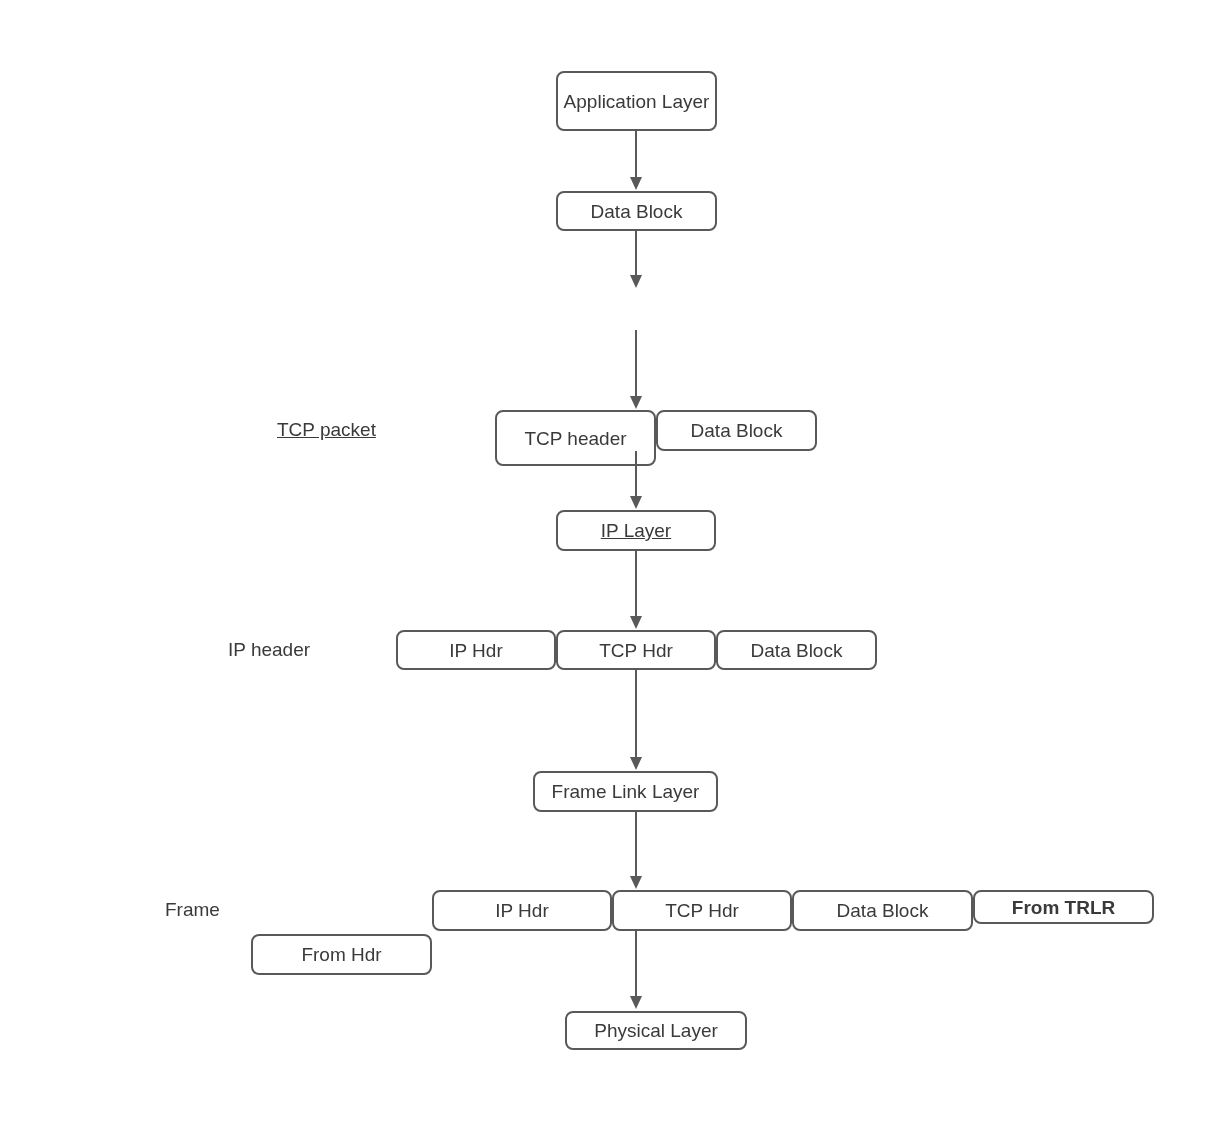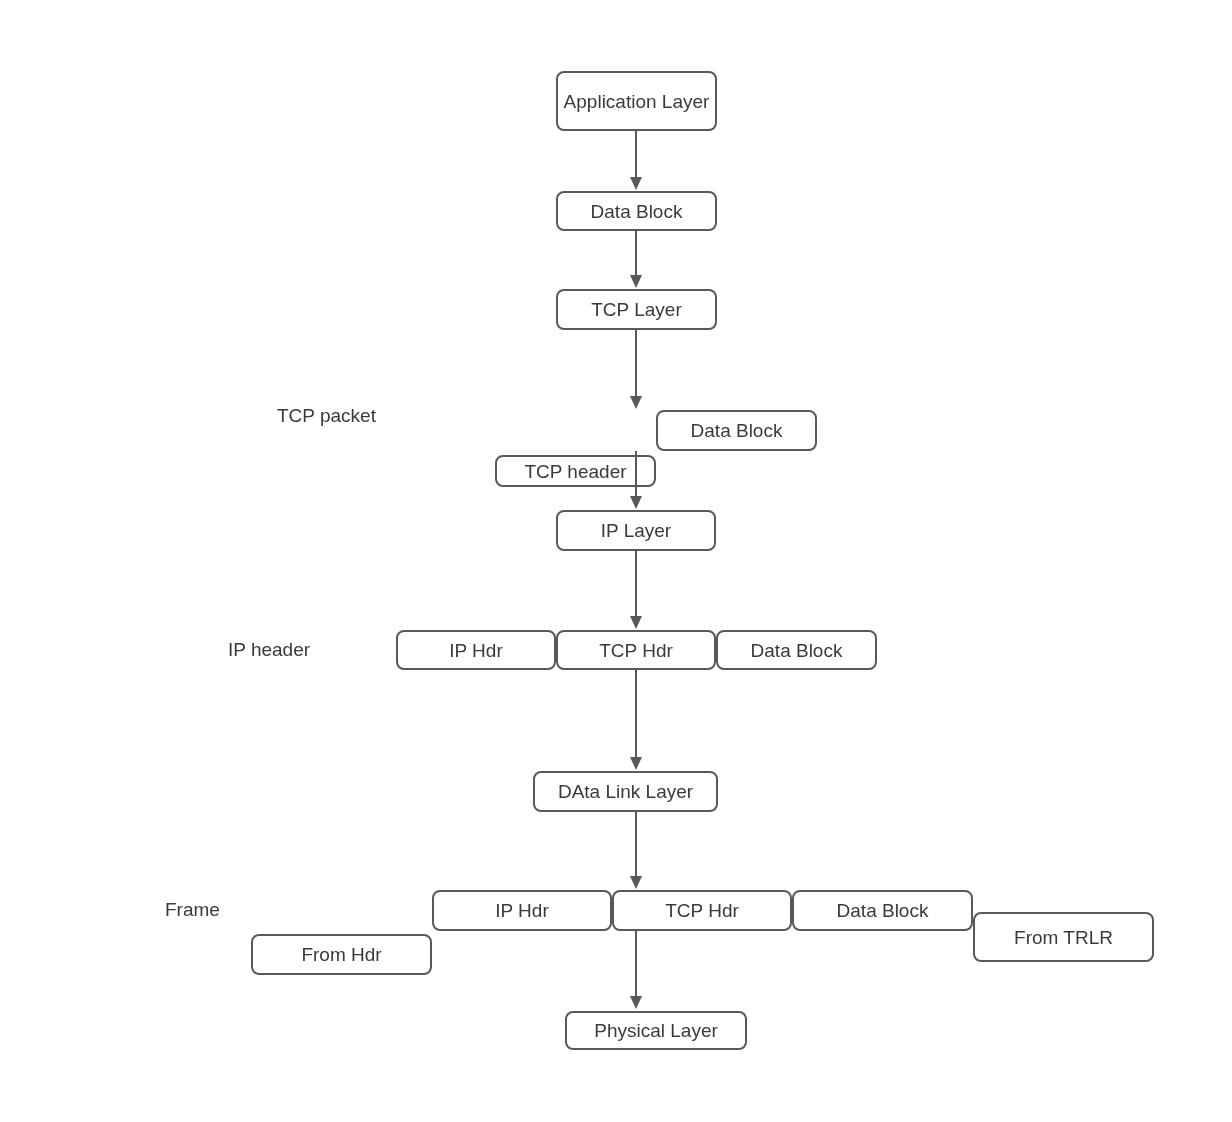--- a/index.html
+++ b/index.html
@@ -63,68 +63,65 @@
 <div class="canvas">
 
   <div class="node" style="left:556px; top:71px; width:161px; height:60px;text-align:right;">
     <span>Application Layer</span>
   </div>
 
   <div class="node" style="left:556px; top:191px; width:161px; height:40px;">
     <span>Data Block</span>
   </div>
 
-  <div class="node" style="left:556px; top:289px; width:161px; height:41px;">
-    <span>TCP Layer</span>
-  </div>
 
-  <div class="row-label" style="left:277px; top:405px;">TCP packet</div>
+  <div class="row-label" style="left:277px; top:419px;text-decoration:underline;">TCP packet</div>
 
-  <div class="node" style="left:495px; top:410px; width:161px; height:32px;margin-top:45px;">
+  <div class="node" style="left:495px; top:410px; width:161px; height:56px;">
     <span>TCP header</span>
   </div>
   <div class="node" style="left:656px; top:410px; width:161px; height:41px;">
     <span>Data Block</span>
   </div>
 
-  <div class="node" style="left:556px; top:510px; width:160px; height:41px;">
+  <div class="node" style="left:556px; top:510px; width:160px; height:41px;text-decoration:underline;">
     <span>IP Layer</span>
   </div>
 
   <div class="row-label" style="left:228px; top:639px;">IP header</div>
 
   <div class="node" style="left:396px; top:630px; width:160px; height:40px;">
     <span>IP Hdr</span>
   </div>
   <div class="node" style="left:556px; top:630px; width:160px; height:40px;">
     <span>TCP Hdr</span>
   </div>
   <div class="node" style="left:716px; top:630px; width:161px; height:40px;">
     <span>Data Block</span>
   </div>
 
   <div class="node" style="left:533px; top:771px; width:185px; height:41px;">
-    <span>DAta Link Layer</span>
+    <span>Frame Link Layer</span>
   </div>
 
   <div class="row-label" style="left:165px; top:899px;">Frame</div>
 
   <div class="node" style="left:251px; top:890px; width:181px; height:41px;margin-top:44px;">
     <span>From Hdr</span>
   </div>
   <div class="node" style="left:432px; top:890px; width:180px; height:41px;">
     <span>IP Hdr</span>
   </div>
   <div class="node" style="left:612px; top:890px; width:180px; height:41px;">
     <span>TCP Hdr</span>
   </div>
   <div class="node" style="left:792px; top:890px; width:181px; height:41px;">
     <span>Data Block</span>
   </div>
-  <div class="node" style="left:973px; top:912px; width:181px; height:50px;">
+  <div class="node" style="left:973px; top:890px; width:181px; height:34px;font-weight:bold;">
     <span>From TRLR</span>
   </div>
 
   <div class="node" style="left:565px; top:1011px; width:182px; height:39px;align-items:center;">
     <span>Physical Layer</span>
   </div>
 
   <div class="arrow" style="left:630px; top:131px; height:59px;">
     <div class="arrow-line"></div>
     <div class="arrow-head"></div>

